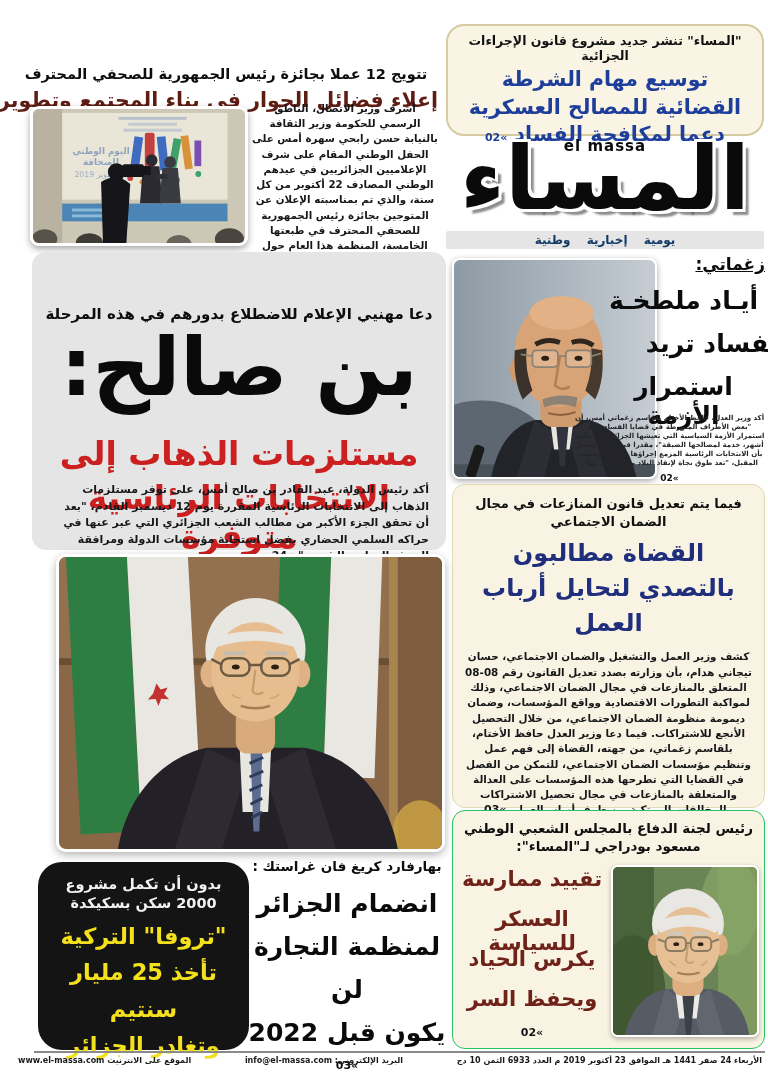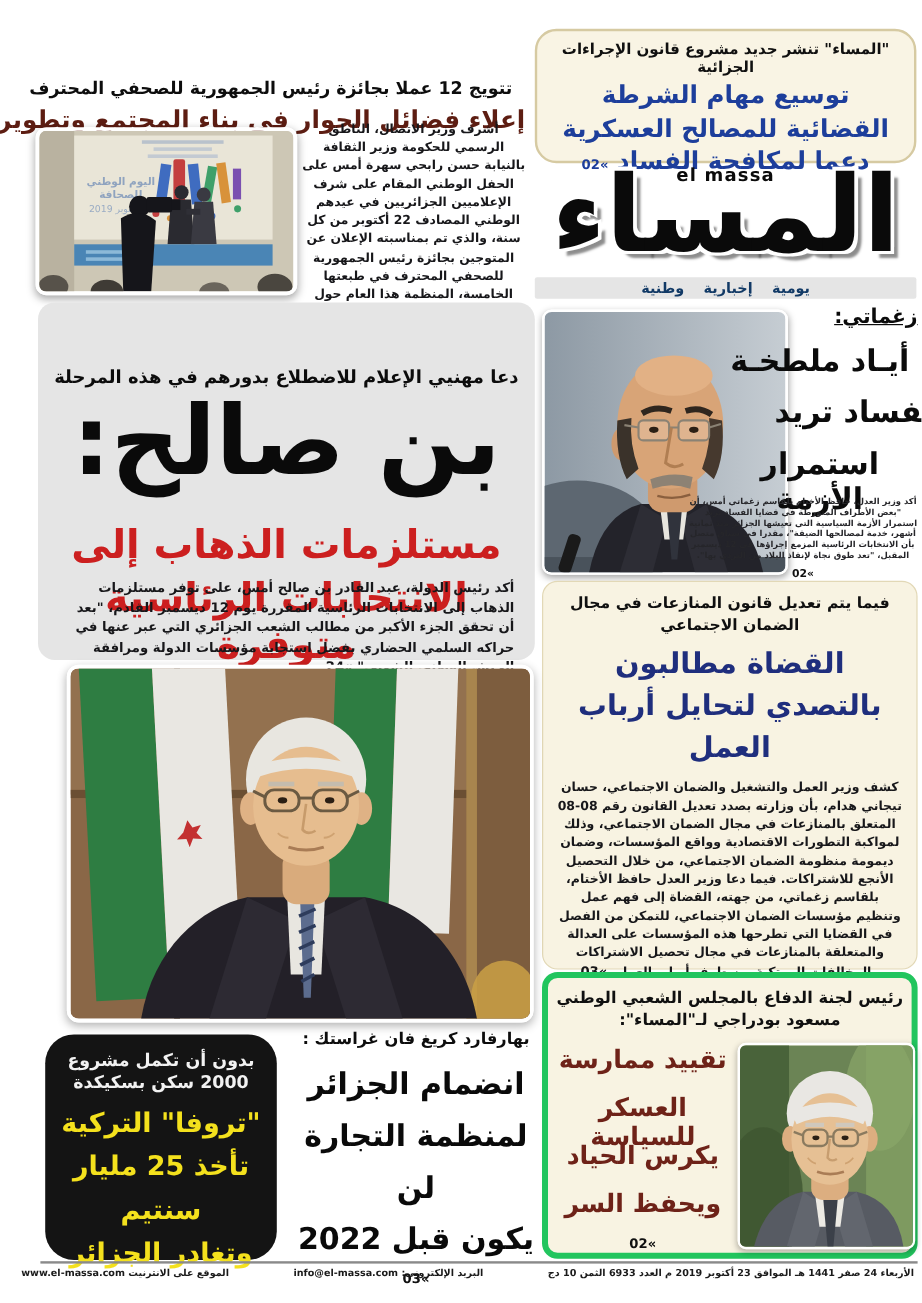--- a/index.html
+++ b/index.html
@@ -67,36 +67,36 @@
   .jd-kicker   { font-size:13px; line-height:1.35; font-weight:bold; color:#101010; text-align:center; }
   .jd-headline { margin-top:6px; font-size:24px; line-height:1.45; font-weight:bold; color:#1f2e7d; text-align:center; }
   .jd-body     { margin-top:9px; font-size:10.4px; line-height:1.47; font-weight:bold; color:#17171a; text-align:center; }
 
   
   .big-photo { left:56px; top:554px; width:389px; height:298px; border-radius:10px; overflow:hidden;
                border:3px solid #fff; box-shadow:0 3px 8px rgba(0,0,0,.3); }
   .big-photo svg { display:block; width:100%; height:100%; }
 
   
-  .trova-box { left:38px; top:862px; width:193px; height:188px; background:#141414; border-radius:24px;
+  .trova-box { left:38px; top:862px; width:211px; height:188px; background:#141414; border-radius:24px;
                text-align:center; padding-top:13px; }
   .tv-k  { font-size:14.5px; line-height:1.3; font-weight:bold; color:#f2f2f2; }
   .tv-h  { font-size:22.5px; line-height:1.62; font-weight:bold; color:#f4e11d; }
   .tv-h1 { margin-top:5px; }
   .tv-ref{ color:#fff; }
 
   
   .wto-sec { left:246px; top:857px; width:202px; height:194px; text-align:center; }
   .wt-k { font-size:13.5px; line-height:1.35; font-weight:bold; color:#0d0d0d; }
   .wt-h { font-size:25px; line-height:1.72; font-weight:bold; color:#0a0a0a; }
   .wt-h1{ margin-top:7px; }
 
   
   .mil-box { left:452px; top:810px; width:313px; height:239px; background:#f8f3e2;
-             border:5px solid #22c55e; border-radius:13px; }
+             border:1px solid #22c55e; border-radius:13px; }
   .ml-kicker { position:absolute; left:0; top:8px; width:100%; text-align:center; font-size:13.5px;
                line-height:1.35; font-weight:bold; color:#101010; }
   .ml-line   { position:absolute; left:4px; width:150px; text-align:center; font-size:21px;
                font-weight:bold; color:#6e2218; }
   .ml-1 { top:56px; } .ml-2 { top:96px; } .ml-3 { top:136px; } .ml-4 { top:176px; }
   .ml-ref    { position:absolute; left:4px; top:210px; width:150px; text-align:center; }
   .ml-photo  { position:absolute; left:158px; top:54px; width:148px; height:172px; border-radius:7px;
                overflow:hidden; border:2px solid #fff; box-shadow:0 2px 5px rgba(0,0,0,.3); }
   .ml-photo svg { display:block; width:100%; height:100%; }
 

